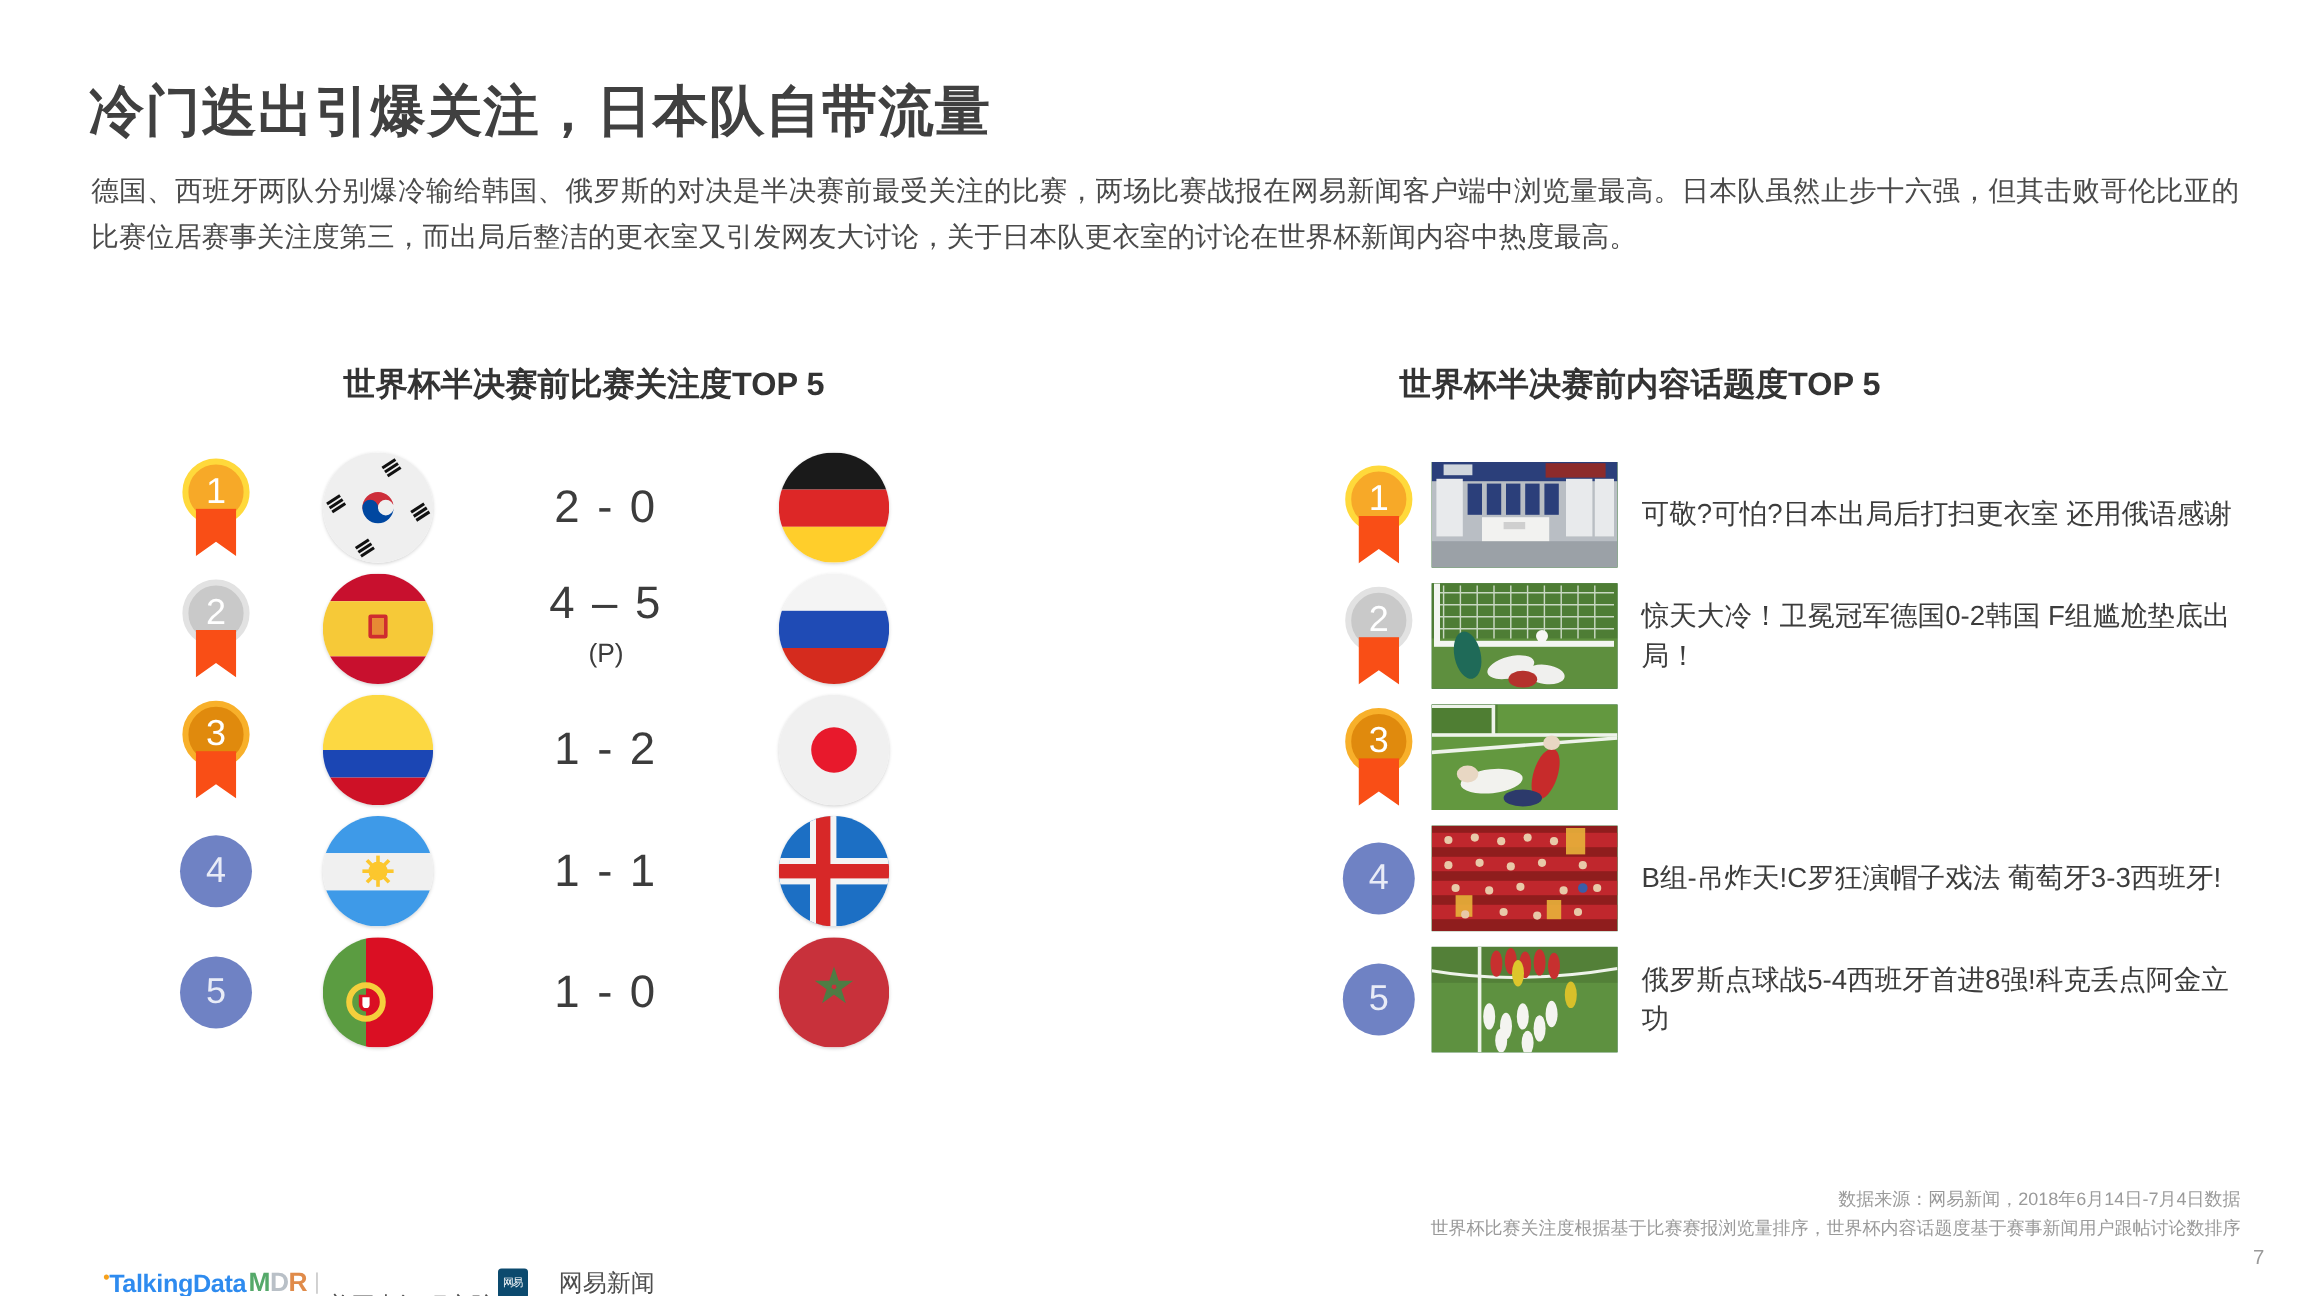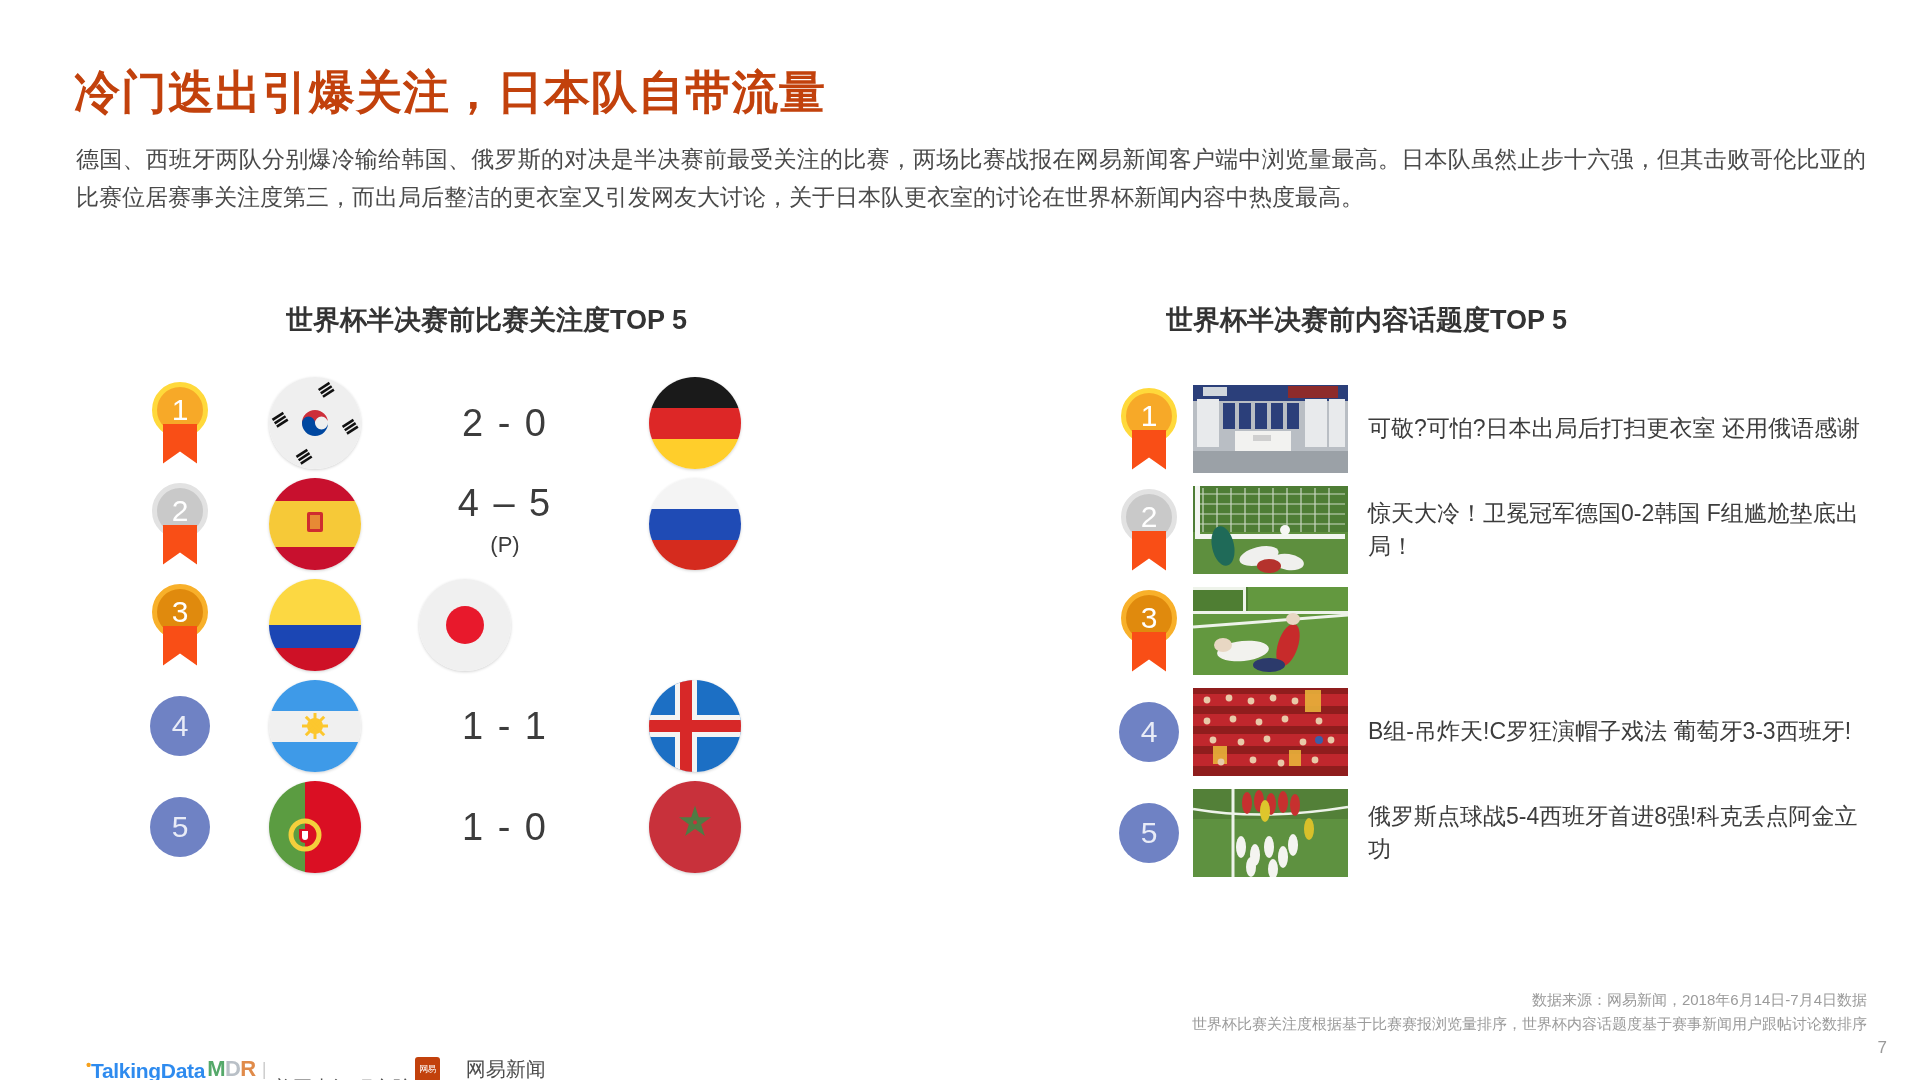--- a/index.html
+++ b/index.html
@@ -8,21 +8,21 @@
     background:#ffffff;
     font-family:"Liberation Sans","DejaVu Sans",sans-serif;
     color:#3a3a3a;
     overflow:hidden;
     position:relative;
   }
   
   .page-title{
     position:absolute;left:74px;top:62px;
     font-size:46px;font-weight:bold;
-    color:#c2410c;letter-spacing:1px;
+    color:#404040;letter-spacing:1px;
     white-space:nowrap;
   }
   .intro{
     position:absolute;left:76px;top:140px;width:1790px;
     font-size:23px;line-height:38px;color:#4a4a4a;
     text-align:justify;
   }
   
   .sec-title{
     position:absolute;top:302px;
@@ -108,21 +108,21 @@
   }
   .logo-td{font-size:21px;font-weight:bold;color:#2e8bef;letter-spacing:-.3px;}
   .logo-td .dot{color:#f6a11d;font-size:15px;vertical-align:super;}
   .logo-mdr{font-size:22px;font-weight:bold;letter-spacing:-.5px;}
   .logo-mdr .m{color:#55a96a;}
   .logo-mdr .d{color:#b9c0c7;}
   .logo-mdr .r{color:#e08b4a;}
   .logo-sep{color:#cfcfcf;font-size:19px;margin:0 4px;}
   .logo-meituan{font-size:20px;color:#4d4d4d;margin-top:39px;}
   .logo-163-box{
-    width:25px;height:25px;background:#c2410c;border-radius:3px;
+    width:25px;height:25px;background:#0c4a6e;border-radius:3px;
     display:flex;align-items:center;justify-content:center;
     color:#fff;font-size:9px;line-height:9px;letter-spacing:-1px;
     flex:none;
   }
   .logo-163{font-size:20px;color:#4d4d4d;margin-left:24px;}
 </style>
 </head>
 <body>
 
 <div class="page-title">冷门迭出引爆关注，日本队自带流量</div>
@@ -220,20 +220,23 @@
       </div>
     </div>
     <div class="flag-cell">
       <div class="flag">
         <svg viewBox="0 0 92 92">
           <rect width="92" height="46" y="0" fill="#fcd842"></rect>
           <rect width="92" height="23" y="46" fill="#1b46b4"></rect>
           <rect width="92" height="23" y="69" fill="#ce1126"></rect>
         </svg>
       </div>
+    </div>
+    <div class="score-cell">
+      <span>1 - 2</span>
     </div>
     <div class="flag-cell">
       <div class="flag">
         <svg viewBox="0 0 92 92">
           <rect width="92" height="92" fill="#f0f0f0"></rect>
           <circle cx="46" cy="46" r="19" fill="#e8192c"></circle>
         </svg>
       </div>
     </div>
   </div>

